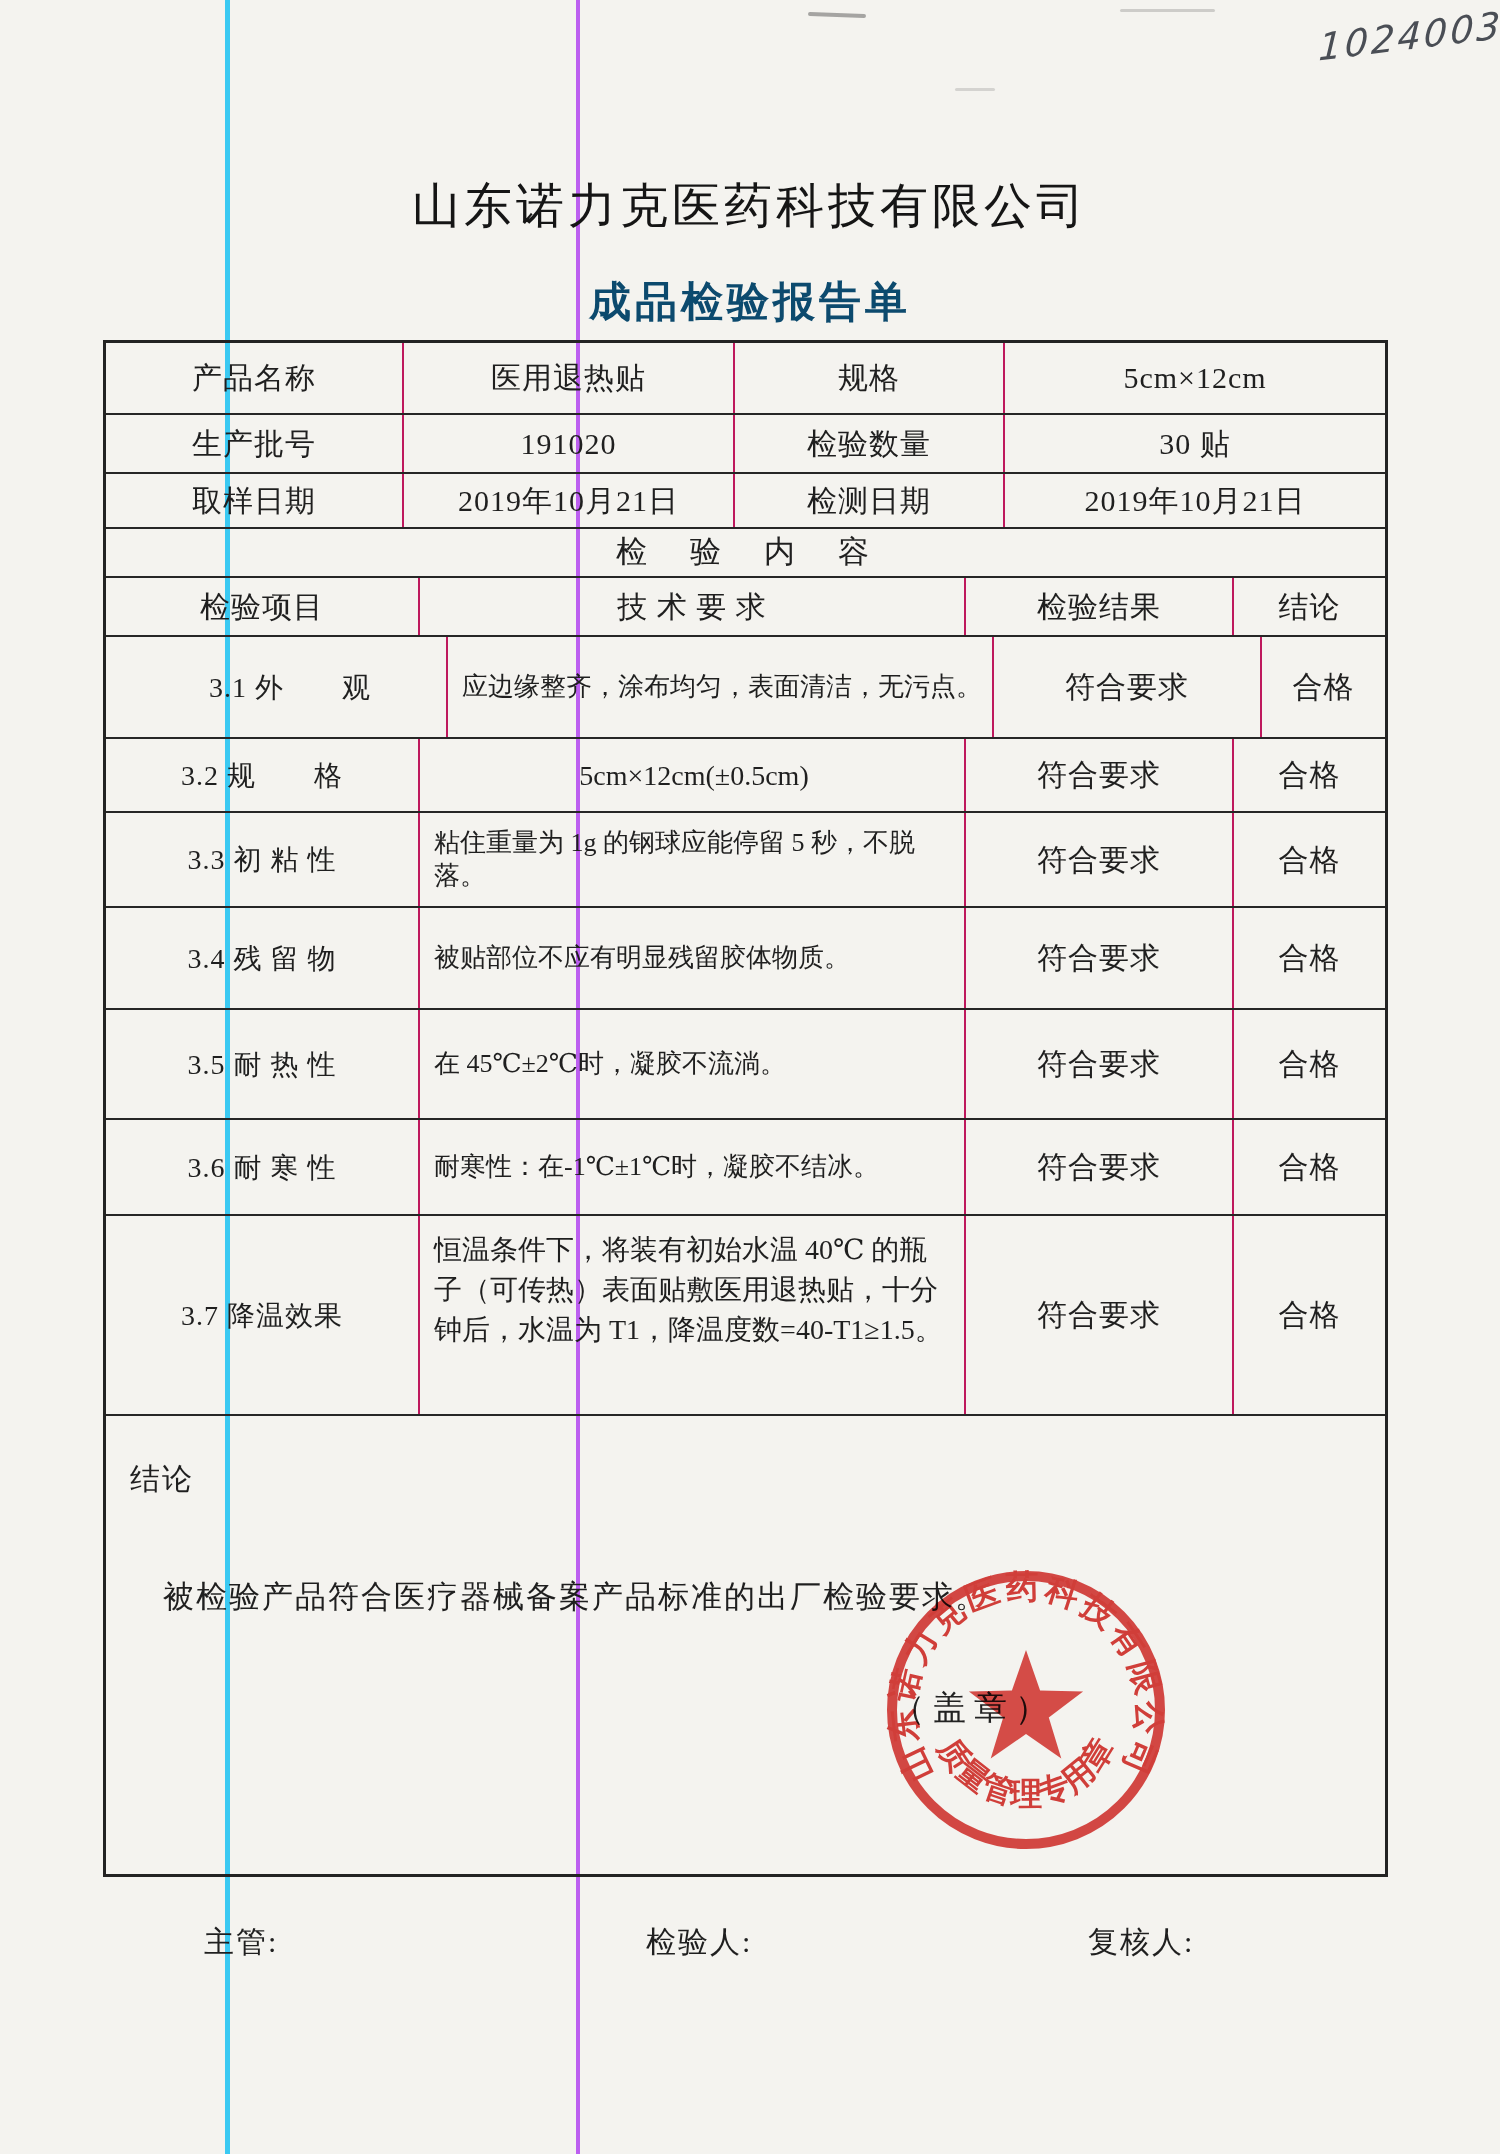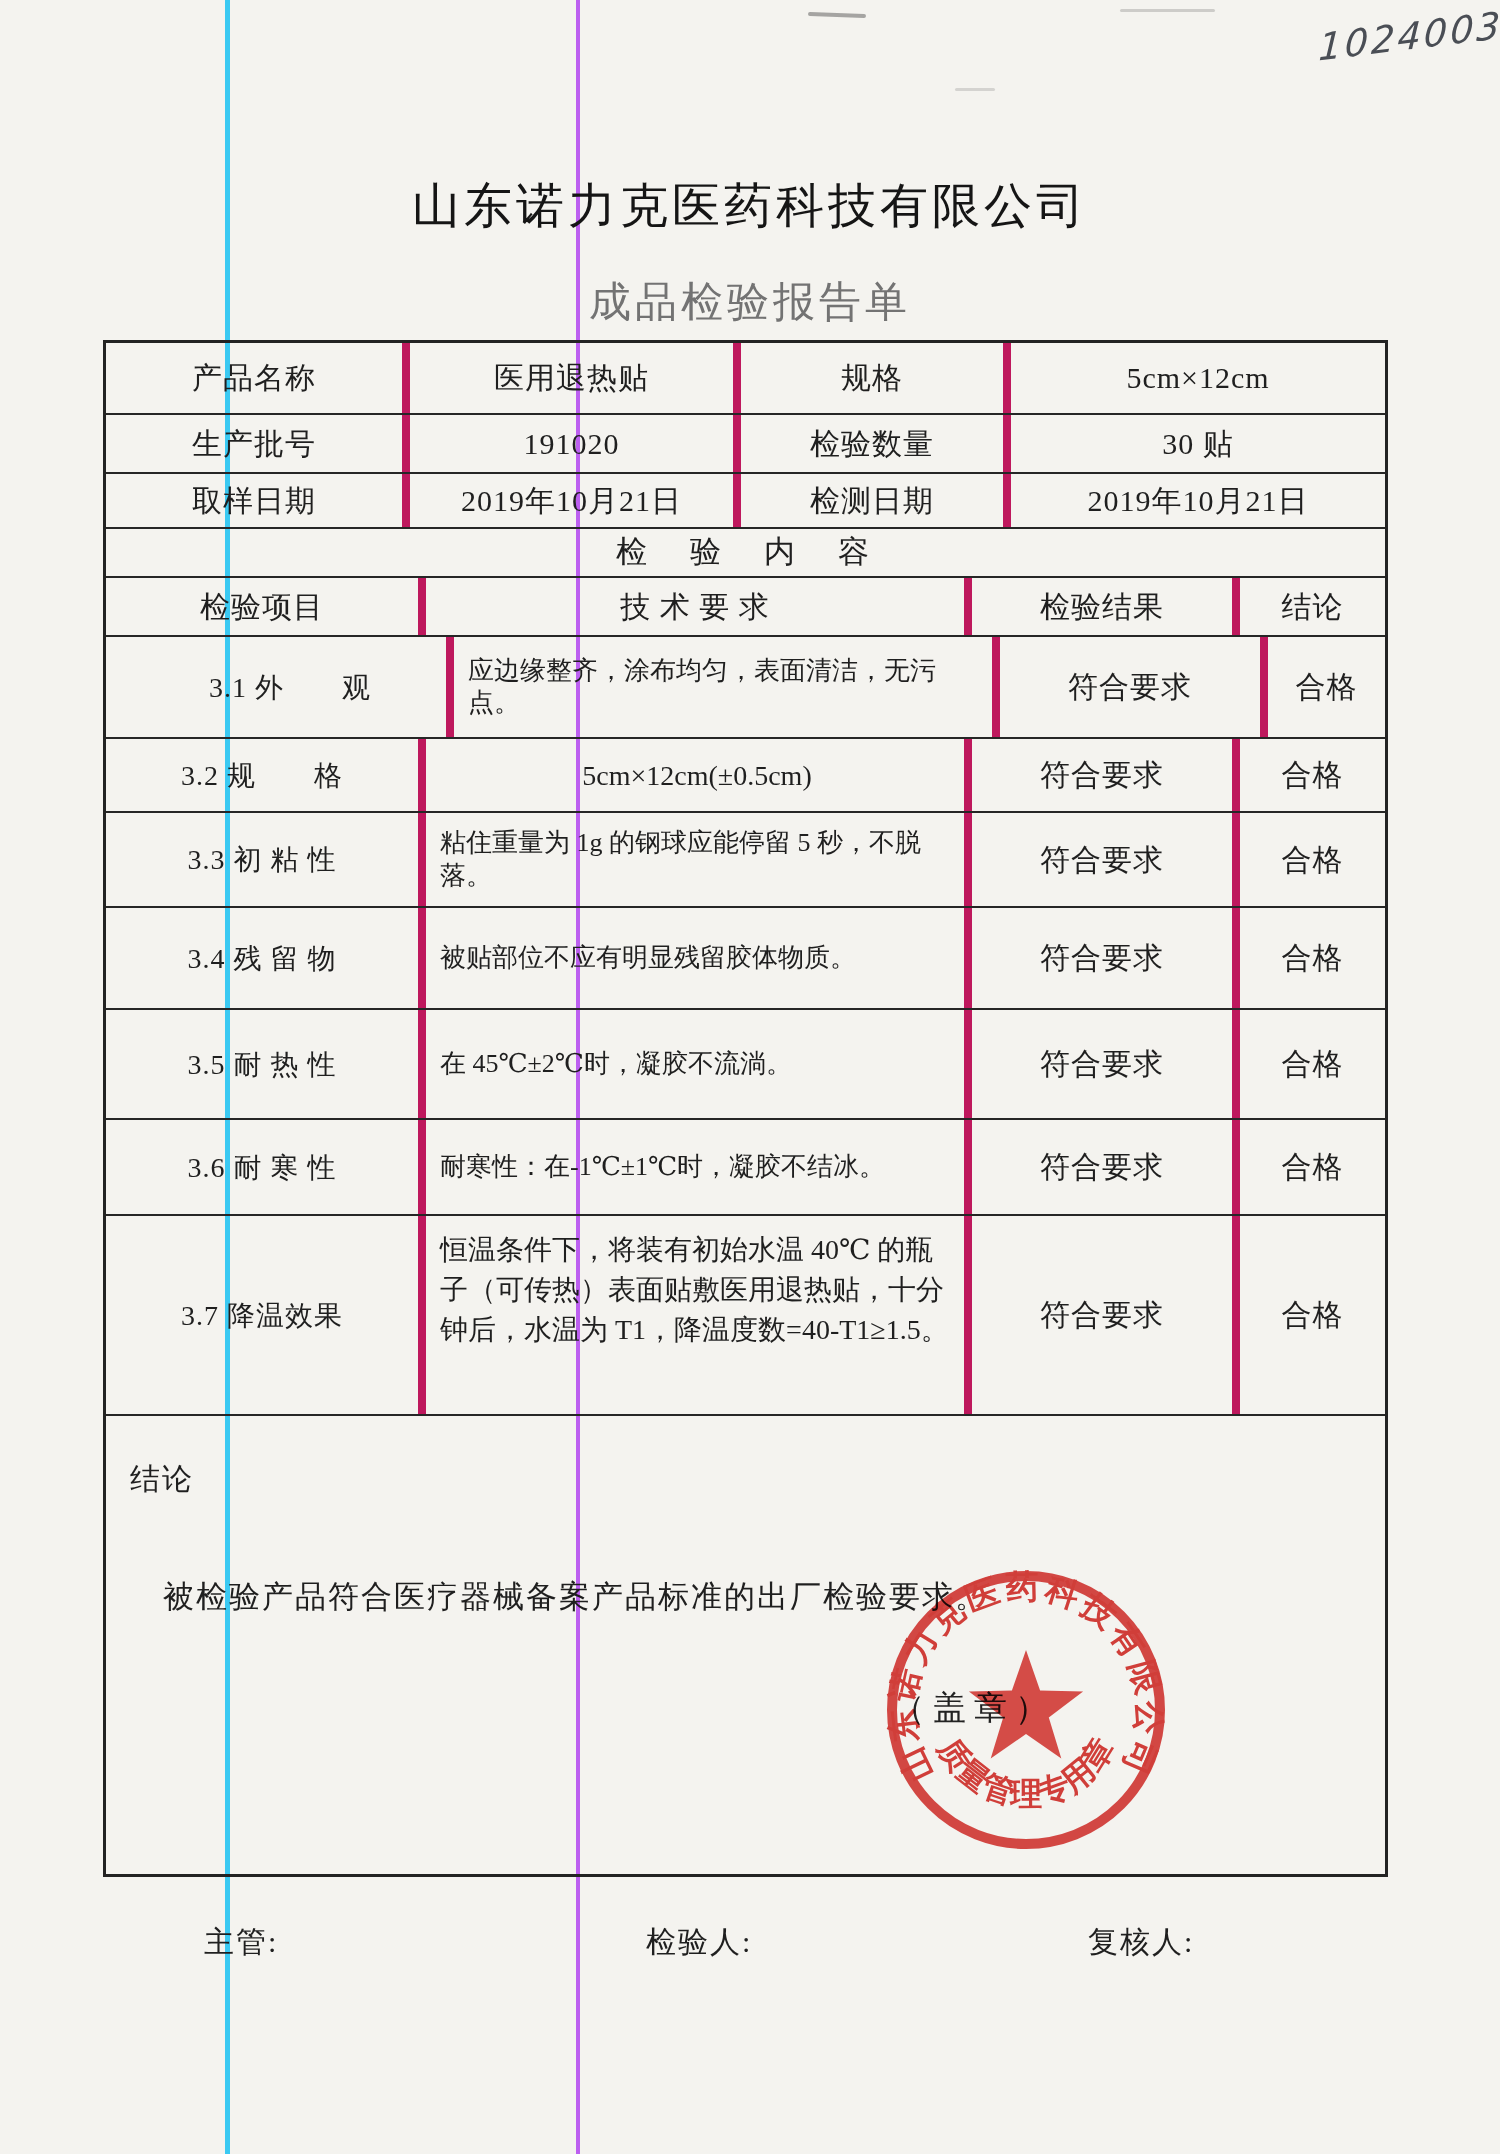--- a/index.html
+++ b/index.html
@@ -25,32 +25,32 @@
     font-style:italic; font-size:37px; color:#4a4e55;
     letter-spacing:3px; transform:rotate(-7deg) skewX(-10deg);
   }
 
   .title {
     position:absolute; left:0; right:0; top:174px; text-align:center;
     font-size:48px; letter-spacing:4px; font-weight:400; color:#151515;
   }
   .subtitle {
     position:absolute; left:0; right:0; top:274px; text-align:center;
-    font-size:42px; letter-spacing:4px; font-weight:400; color:#737373;
+    font-size:42px; letter-spacing:4px; font-weight:700; color:#0c4a6e;
   }
 
   .report-table {
     position:absolute; left:103px; top:340px; width:1285px; height:1537px;
     border:3px solid #232323;
   }
   .row { display:flex; width:100%; border-top:2px solid #262626; }
   .row:first-child { border-top:none; }
   .cell {
     display:flex; align-items:center; justify-content:center;
-    border-left:8px solid #be185d; text-align:center;
+    border-left:2px solid #be185d; text-align:center;
     font-size:30px; letter-spacing:1px; line-height:1.25;
   }
   .cell:first-child { border-left:none; }
   
   .info .c1 { width:296px; } .info .c2 { width:331px; }
   .info .c3 { width:270px; } .info .c4 { flex:1; }
   
   .main .c1 { width:312px; } .main .c2 { width:546px; }
   .main .c3 { width:268px; } .main .c4 { flex:1; }
   .r-info1 { height:70px; } .r-info2 { height:59px; } .r-info3 { height:55px; }

